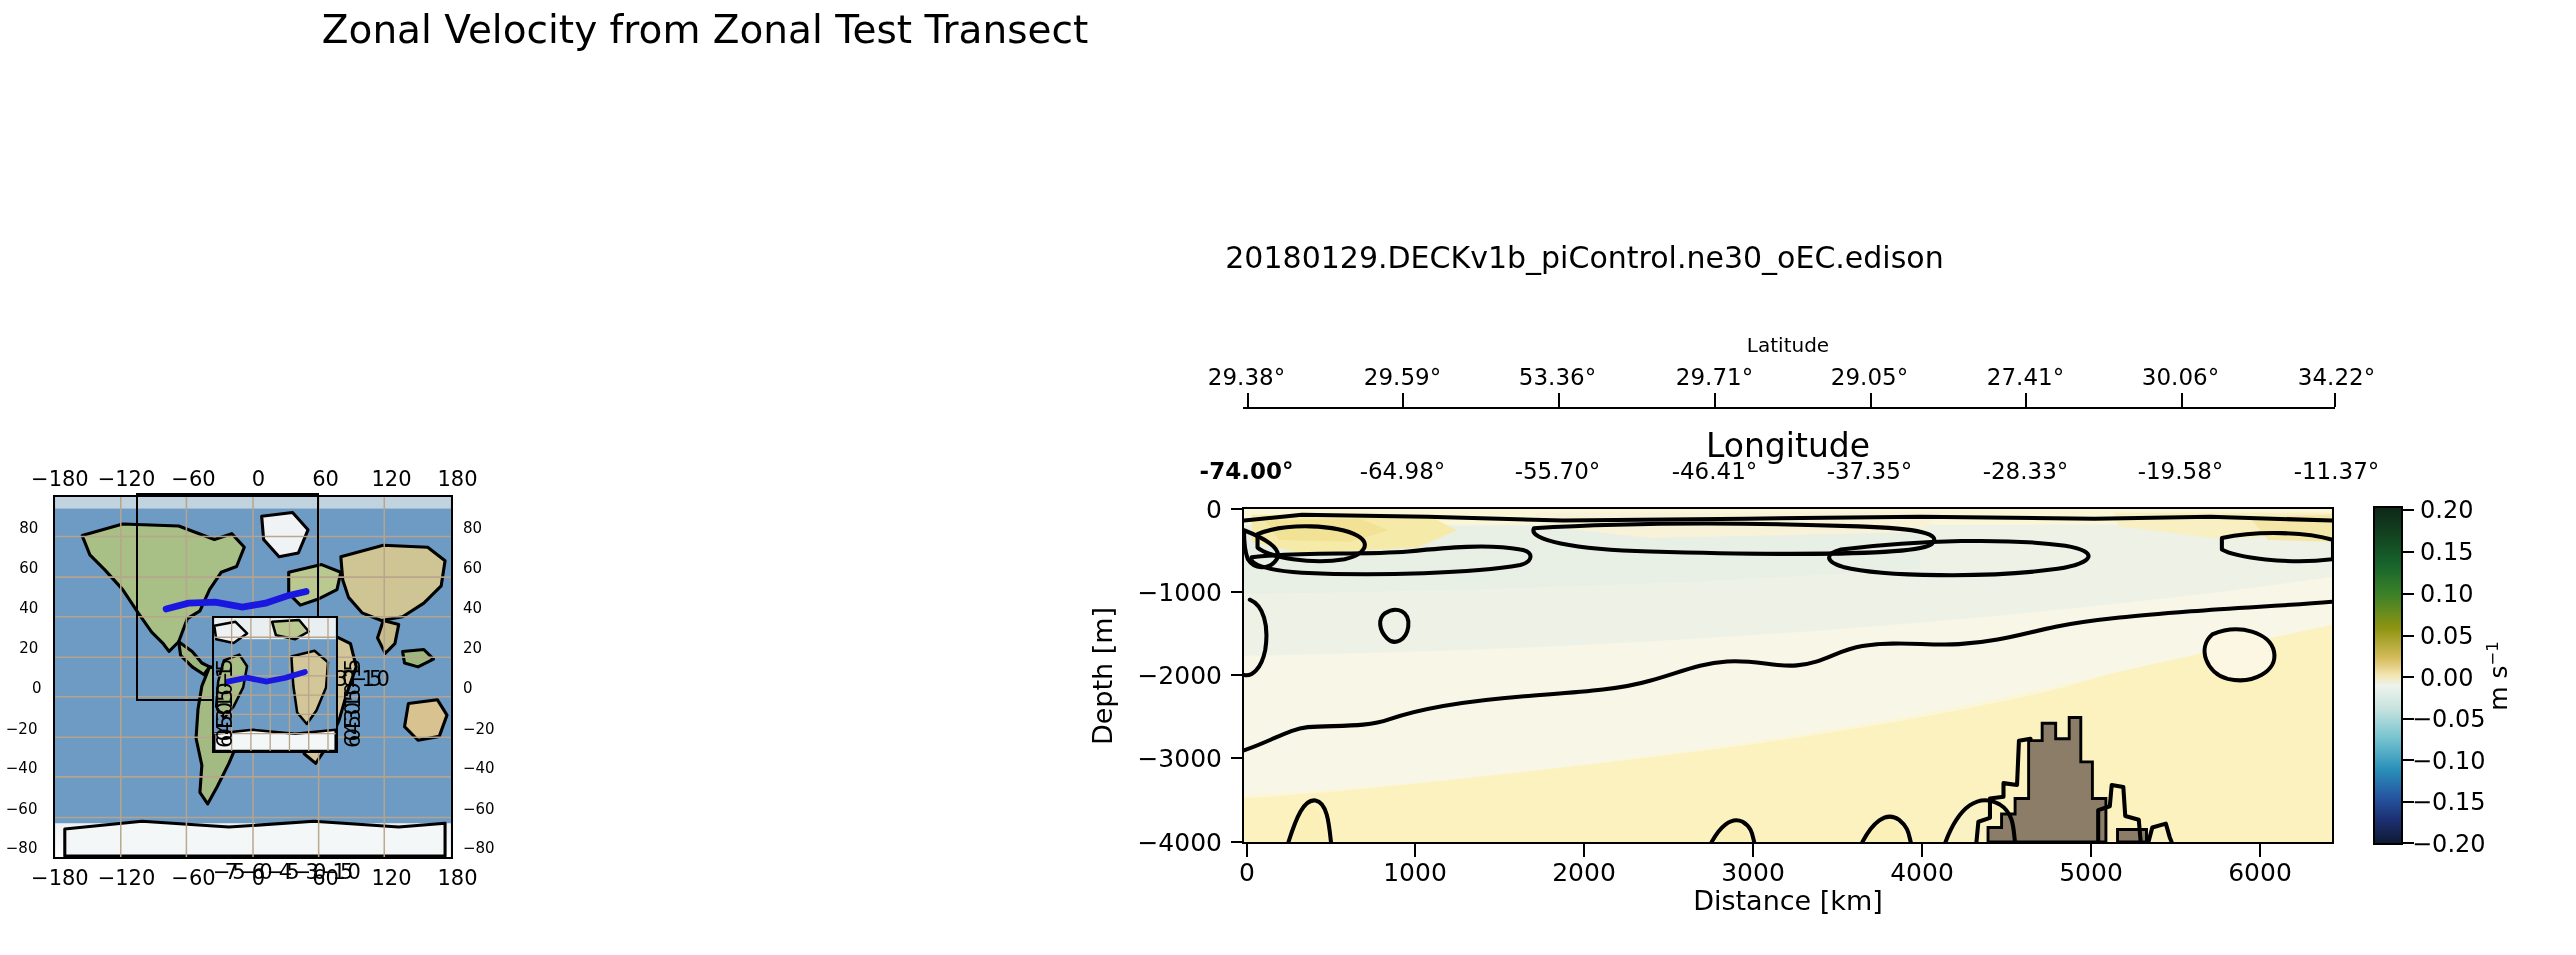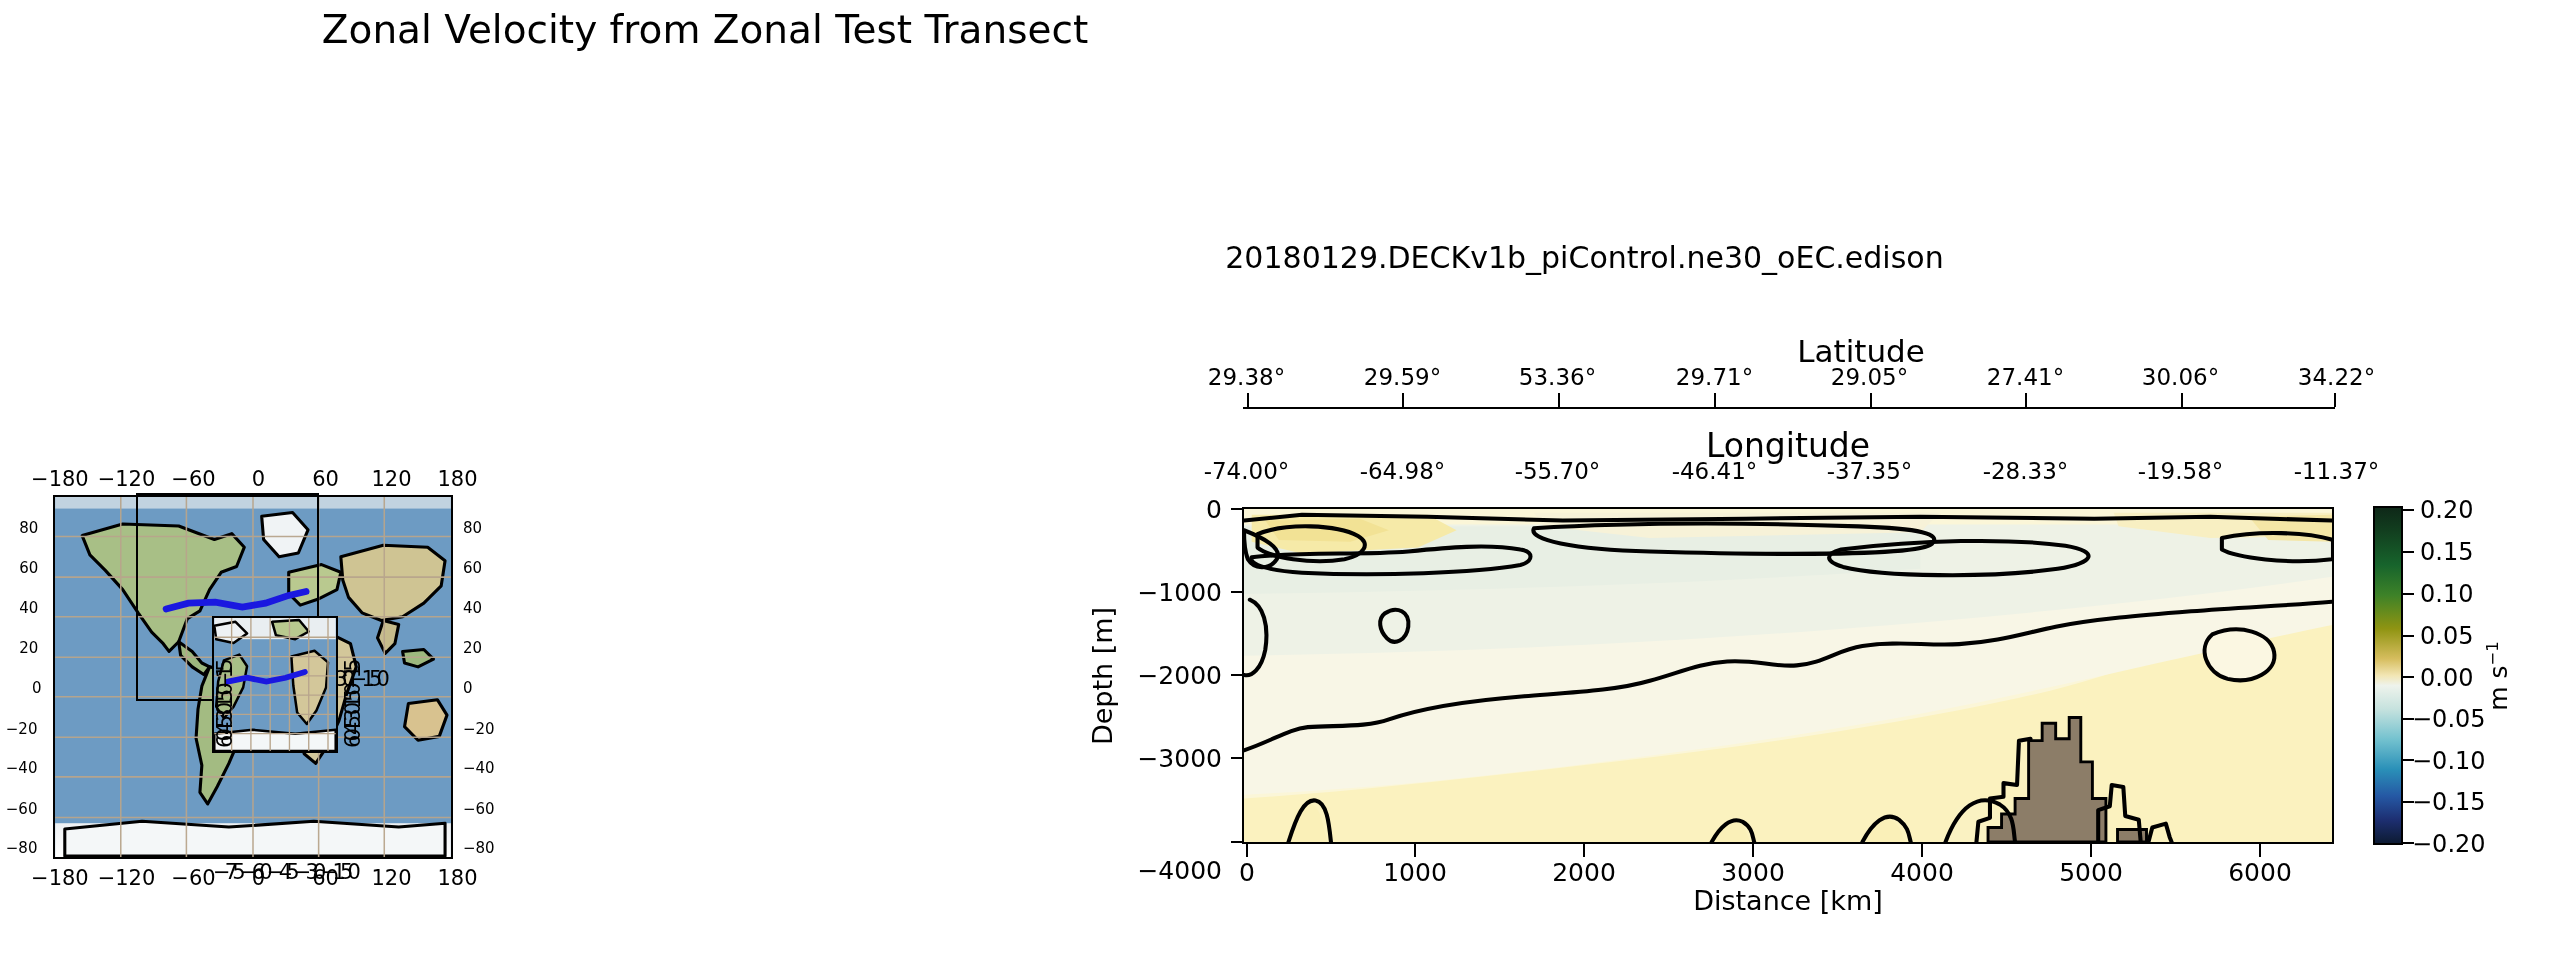--- a/index.html
+++ b/index.html
@@ -21,21 +21,21 @@
   .map-tick-x{position:absolute;font-size:21px;text-align:center;width:87px;}
   .map-tick-y{position:absolute;font-size:15px;}
 
   
   .inset-box{position:absolute;border:2.4px solid #000;box-sizing:border-box;overflow:hidden;}
   .clutter{position:absolute;font-size:21px;white-space:nowrap;letter-spacing:-5.8px;}
   .clutter-v{position:absolute;font-size:21px;white-space:nowrap;
              transform-origin:0 0;}
 
   
-  #lat-label{left:1314px;top:333px;width:1094px;text-align:center;font-size:31px;}
+  #lat-label{left:1241px;top:333px;width:1094px;text-align:center;font-size:20px;}
   #lon-label{left:1241px;top:426px;width:1094px;text-align:center;font-size:33px;}
   .top-tick{position:absolute;font-size:23px;text-align:center;width:135px;}
   #lat-axis-line{left:1243px;top:407px;width:1092px;height:2.4px;background:#000;}
   .lat-tick-mark{position:absolute;top:393px;width:1.9px;height:13.5px;background:#000;}
 
   #plot{left:1242px;top:507px;width:1092px;height:337px;
         border:2.4px solid #000;box-sizing:border-box;overflow:hidden;background:#fbf8e3;}
   .ytick-lab{position:absolute;font-size:25px;text-align:right;width:126px;}
   .xtick-lab{position:absolute;font-size:25px;text-align:center;width:116px;}
   .ytick-mark{position:absolute;left:1231px;width:12.6px;height:2.4px;background:#000;}
@@ -234,21 +234,21 @@
   <div class="lat-tick-mark" style="left:1558px;"></div>
   <div class="lat-tick-mark" style="left:1714px;"></div>
   <div class="lat-tick-mark" style="left:1870px;"></div>
   <div class="lat-tick-mark" style="left:2025px;"></div>
   <div class="lat-tick-mark" style="left:2181px;"></div>
   <div class="lat-tick-mark" style="left:2334px;"></div>
 </div>
 
 <div class="abs" id="lon-label">Longitude</div>
 <div class="abs">
-  <div class="top-tick" style="left:1179px;top:458px;">-74.00°</div>
+  <div class="top-tick" style="left:1179px;top:458px;font-weight:bold;">-74.00°</div>
   <div class="top-tick" style="left:1335px;top:458px;">-64.98°</div>
   <div class="top-tick" style="left:1490px;top:458px;">-55.70°</div>
   <div class="top-tick" style="left:1647px;top:458px;">-46.41°</div>
   <div class="top-tick" style="left:1802px;top:458px;">-37.35°</div>
   <div class="top-tick" style="left:1958px;top:458px;">-28.33°</div>
   <div class="top-tick" style="left:2113px;top:458px;">-19.58°</div>
   <div class="top-tick" style="left:2269px;top:458px;">-11.37°</div>
 </div>
 
 <div class="abs" id="plot">
@@ -334,21 +334,21 @@
   <div class="ytick-mark" style="top:591px;"></div>
   <div class="ytick-mark" style="top:674px;"></div>
   <div class="ytick-mark" style="top:757px;"></div>
   <div class="ytick-mark" style="top:841px;"></div>
 </div>
 <div class="abs">
   <div class="ytick-lab" style="left:1096px;top:495px;">0</div>
   <div class="ytick-lab" style="left:1096px;top:578px;">−1000</div>
   <div class="ytick-lab" style="left:1096px;top:661px;">−2000</div>
   <div class="ytick-lab" style="left:1096px;top:744px;">−3000</div>
-  <div class="ytick-lab" style="left:1096px;top:828px;margin-top:28px;">−4000</div>
+  <div class="ytick-lab" style="left:1096px;top:828px;">−4000</div>
 </div>
 <div id="ylabel">Depth [m]</div>
 
 <div class="abs">
   <div class="xtick-mark" style="left:1246px;"></div>
   <div class="xtick-mark" style="left:1414px;"></div>
   <div class="xtick-mark" style="left:1583px;"></div>
   <div class="xtick-mark" style="left:1752px;"></div>
   <div class="xtick-mark" style="left:1921px;"></div>
   <div class="xtick-mark" style="left:2090px;"></div>

